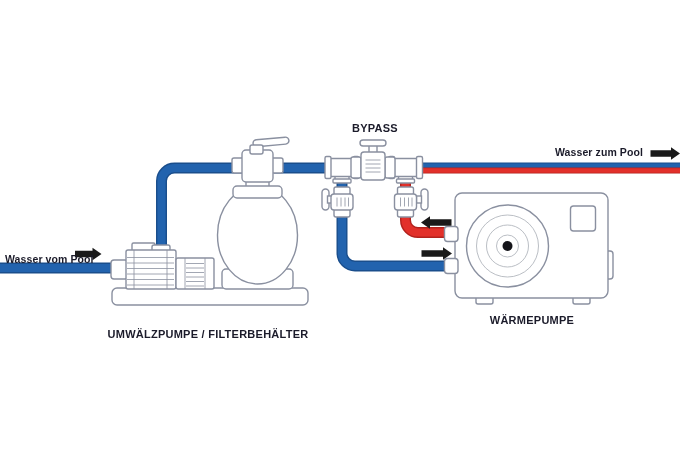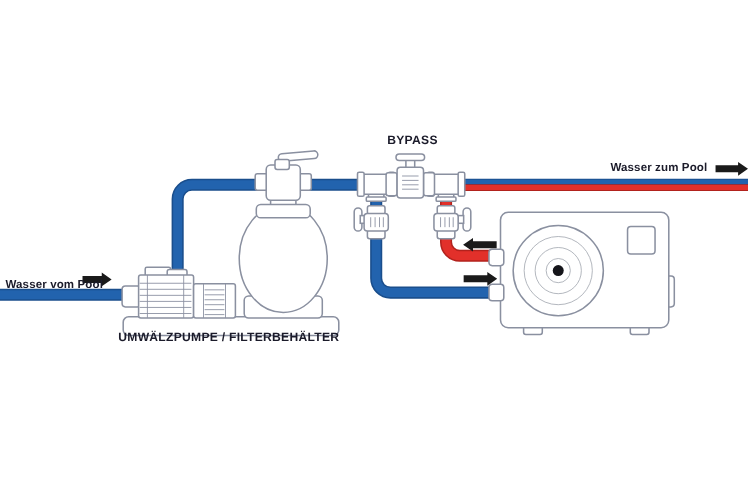--- a/index.html
+++ b/index.html
@@ -157,15 +157,16 @@
 
   <path d="M75 250.8 H92.5 V247.8 L101.5 254 L92.5 260.2 V257.2 H75 Z" fill="#1A1A1A"></path>
   <path d="M421.5 250.3 H443 V247.3 L452 253.5 L443 259.7 V256.7 H421.5 Z" fill="#1A1A1A"></path>
   <path d="M451.5 219.3 H430 V216.3 L421 222.5 L430 228.7 V225.7 H451.5 Z" fill="#1A1A1A"></path>
   <path d="M650.5 150.3 H671 V147.3 L680 153.5 L671 159.7 V156.7 H650.5 Z" fill="#1A1A1A"></path>
 </svg>
 
 <div class="lbl" style="left:5px;top:253px;">Wasser vom Pool</div>
 <div class="lbl big ctr" style="left:347px;top:122px;width:56px;">BYPASS</div>
 <div class="lbl rgt" style="left:553px;top:146px;width:92px;">Wasser zum Pool</div>
-<div class="lbl big ctr" style="left:98px;top:301px;width:220px;">UMWÄLZPUMPE / FILTERBEHÄLTER</div>
+<div class="lbl big ctr" style="left:98px;top:328px;width:220px;">UMWÄLZPUMPE / FILTERBEHÄLTER</div>
+<div class="lbl big ctr" style="left:457px;top:314px;width:150px;">WÄRMEPUMPE</div>
 
 </div>
 
 </body></html>

